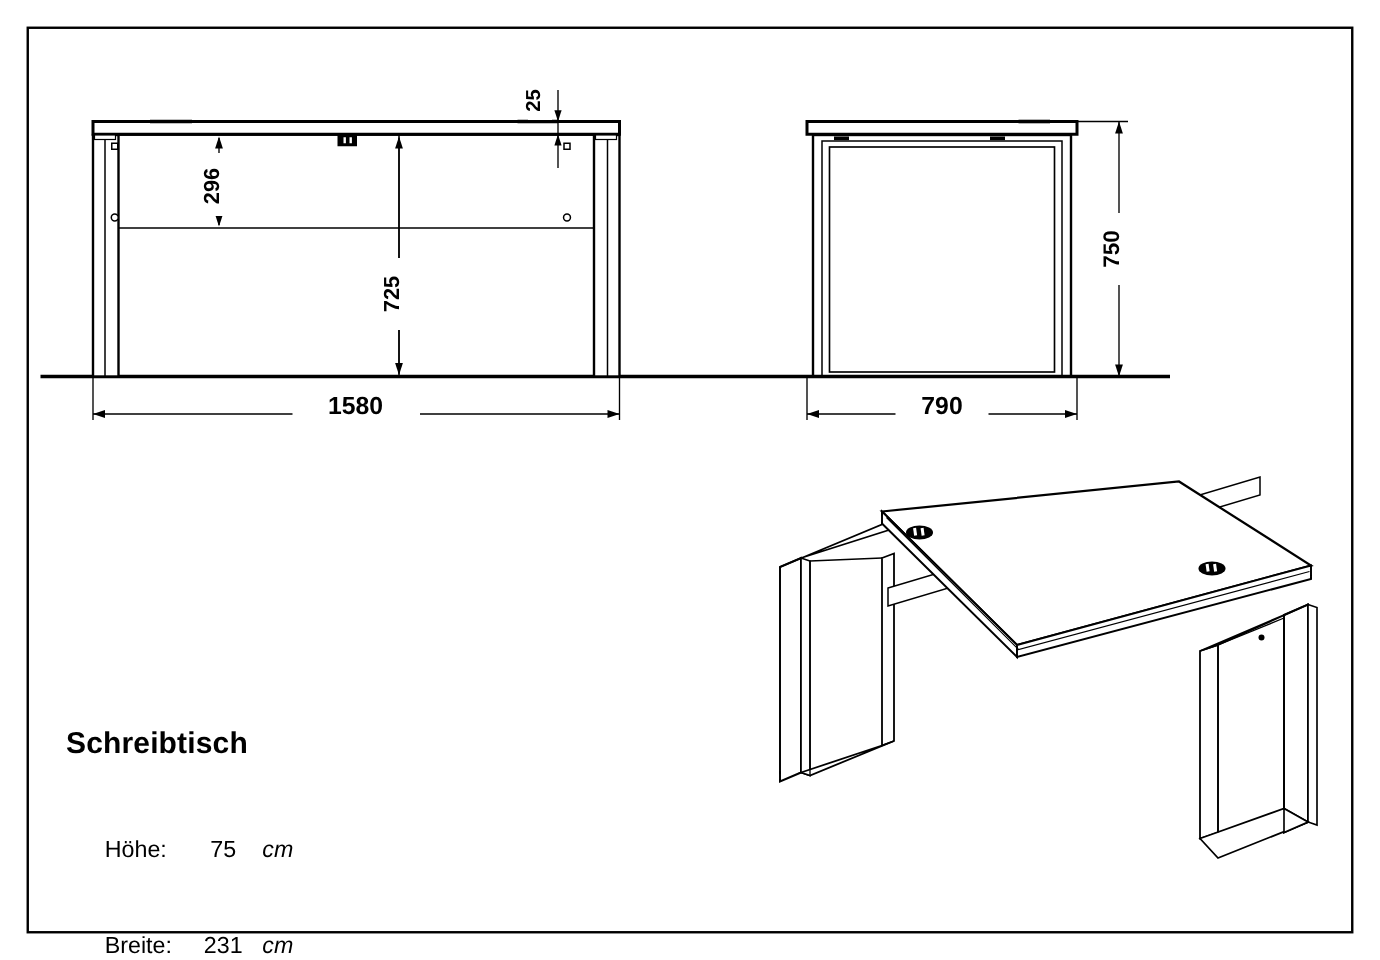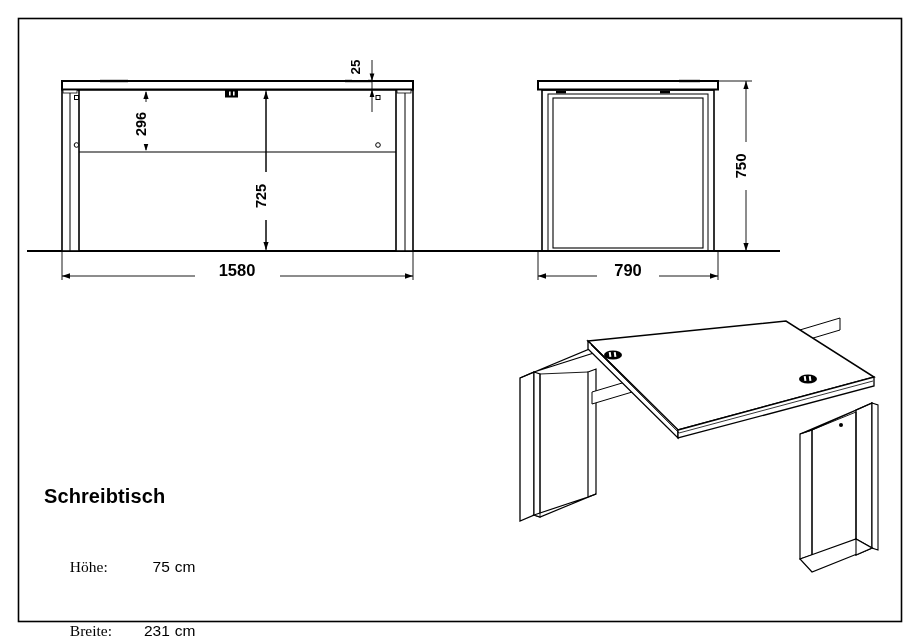--- a/index.html
+++ b/index.html
@@ -5,23 +5,23 @@
   html,body{margin:0;padding:0;background:#ffffff;}
   body{width:920px;height:640px;position:relative;overflow:hidden;
        font-family:"Liberation Sans",sans-serif;color:#000;}
   #sheet{position:absolute;left:0;top:0;width:920px;height:640px;}
   svg{display:block;}
   .legend{position:absolute;left:0;top:0;width:920px;height:640px;pointer-events:none;}
   .title{position:absolute;left:44px;top:485px;font-size:20px;font-weight:bold;
          letter-spacing:.1px;white-space:nowrap;}
   .specs{position:absolute;left:44px;top:534px;font-size:15.5px;line-height:21.5px;}
   .specRow{display:block;white-space:pre;}
-  .specLabel{display:inline-block;width:58px;font-family:Liberation Serif, serif;}
-  .specVal{display:inline-block;width:42px;text-align:right;}
-  .specUnit{display:inline-block;padding-left:5px;}
+  .specLabel{display:inline-block;width:58px;}
+  .specVal{display:inline-block;width:42px;text-align:center;}
+  .specUnit{display:inline-block;padding-left:5px;font-style:italic;}
 </style>
 </head>
 <body>
 
 <div id="sheet">
 <svg width="920" height="640" viewBox="0 0 920 640">
 
   <rect x="18.5" y="18.5" width="883" height="603" fill="#ffffff" stroke="#000000" stroke-width="1.6"></rect>
 
   <g>

